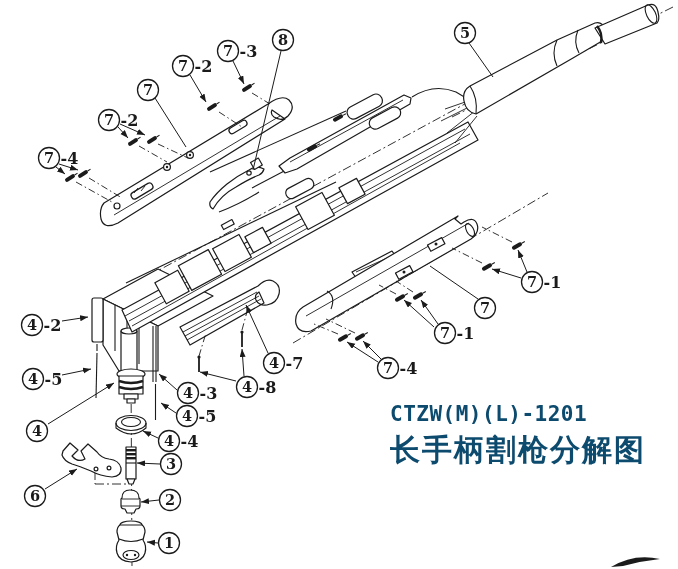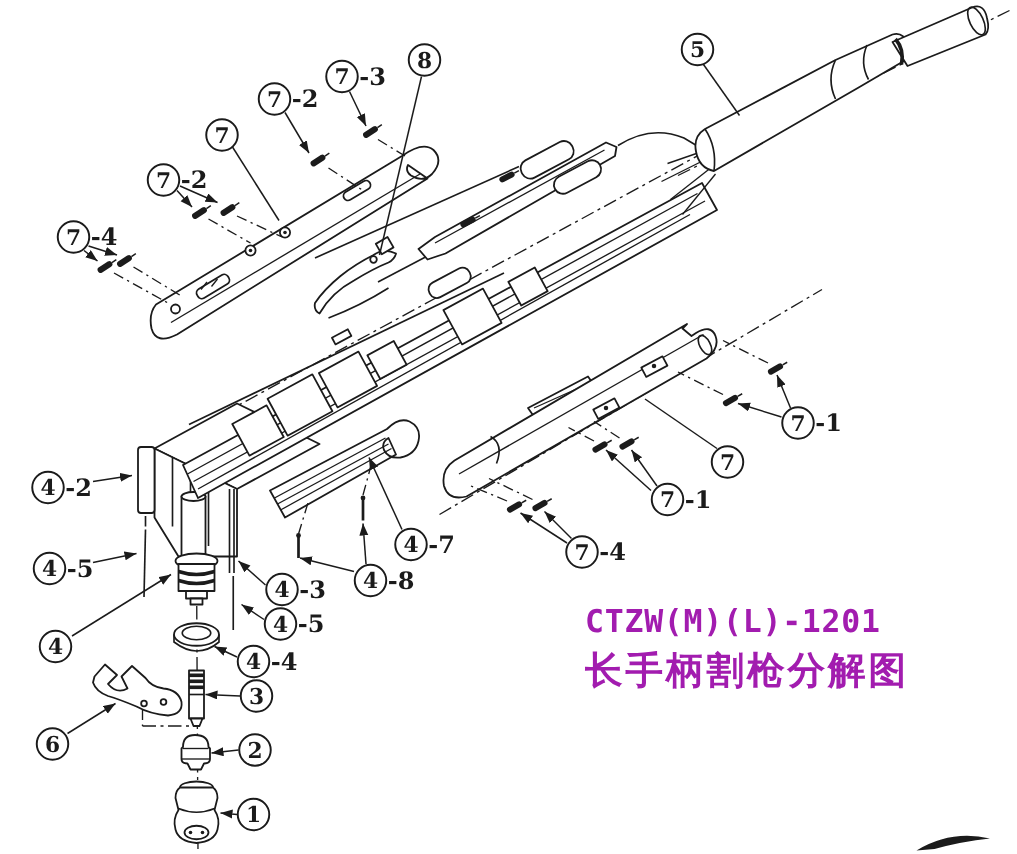--- a/index.html
+++ b/index.html
@@ -4,24 +4,24 @@
 <style>
   html,body{margin:0;padding:0;background:#fff;}
   #stage{position:relative;width:678px;height:569px;background:#ffffff;overflow:hidden;
          font-family:"DejaVu Serif", serif;}
   #art{position:absolute;left:0;top:0;}
   .part{fill:#ffffff;stroke:#1b1b1b;stroke-width:1.2;stroke-linejoin:round;}
   .ln{fill:none;stroke:#1b1b1b;stroke-width:1.1;}
   .thin{fill:none;stroke:#1b1b1b;stroke-width:0.9;}
   .dark{fill:#1b1b1b;stroke:none;}
   .band{fill:none;stroke:#1b1b1b;stroke-width:2.4;}
-  #title-block{position:absolute;left:390px;top:402px;color:#a21caf;}
+  #title-block{position:absolute;left:390px;top:402px;color:#0c4a6e;}
   #title-model{font-family:"DejaVu Sans Mono", monospace;font-size:21px;font-weight:600;
                letter-spacing:0.5px;white-space:nowrap;}
-  #title-caption{font-family:"DejaVu Sans", sans-serif;font-size:25px;font-weight:600;
+  #title-caption{font-family:"DejaVu Sans", sans-serif;font-size:30px;font-weight:600;
                  letter-spacing:2px;margin-top:4px;white-space:nowrap;}
 </style>
 </head>
 <body>
 
 <div id="stage">
 
   <svg id="art" width="678" height="569" viewBox="0 0 678 569">
     <defs>
       <marker id="arr" markerWidth="9" markerHeight="7" refX="8" refY="3" orient="auto">

